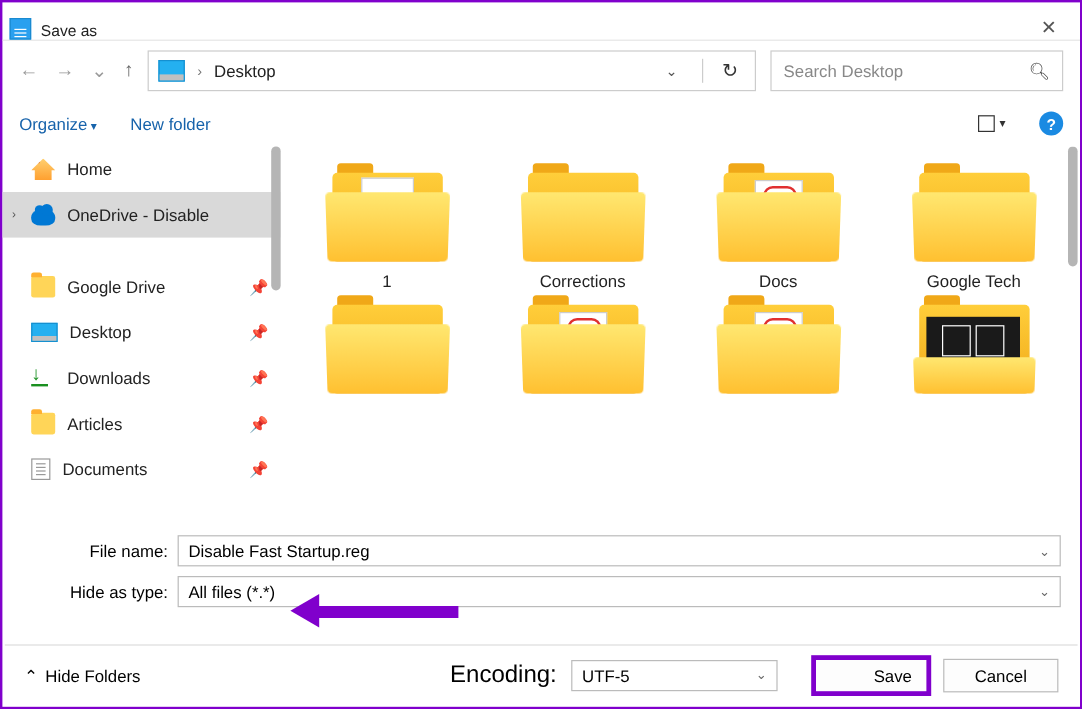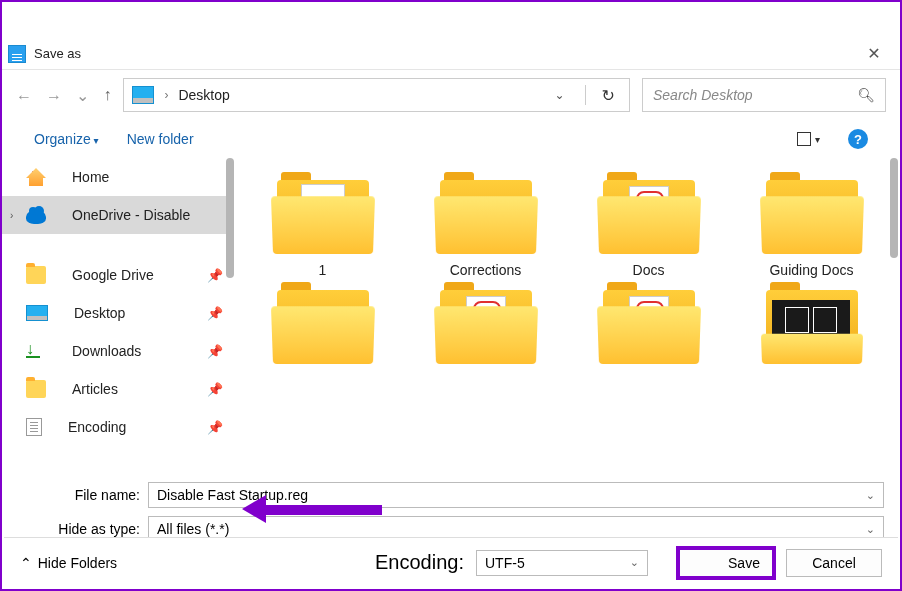--- a/index.html
+++ b/index.html
@@ -1,55 +1,55 @@
 <!DOCTYPE html>
 <html><head>
 <meta charset="utf-8">
 <style>
 * { box-sizing: border-box; margin: 0; padding: 0; font-family: 'Segoe UI', Tahoma, sans-serif; }
 body { background: #fff; width: 902px; height: 591px; border: 2px solid #8000cc; position: relative; overflow: hidden; }
 
 
-.titlebar { height: 32px; display: flex; align-items: center; padding: 0 6px; border-bottom: 1px solid #e5e5e5; margin-top: 36px; }
+.titlebar { height: 32px; display: flex; align-items: flex-end; padding: 0 6px; border-bottom: 1px solid #e5e5e5; }
 .titlebar .app-icon { width: 18px; height: 18px; background: #2aa0ef; border: 1px solid #1a8ad0; display: flex; align-items: center; margin-right: 8px; }
 .titlebar .app-icon::before { content:''; display:block; width:10px; height:1px; background:#fff; margin:1px 0 0 3px; box-shadow: 0 3px 0 #fff, 0 6px 0 #fff; }
 .titlebar .title { font-size: 13px; color: #222; flex: 1; }
 .titlebar .close { width: 40px; text-align: center; font-size: 16px; color: #555; }
 
 
 .navrow { height: 50px; display: flex; align-items: center; padding: 0 14px; gap: 12px; }
 .nav-arrows { display: flex; align-items: center; gap: 14px; color: #666; }
 .nav-arrows span { font-size: 16px; }
 .nav-arrows .disabled { color: #999; }
 .addrbar { flex: 1; height: 34px; border: 1px solid #ccc; display: flex; align-items: center; padding: 0 8px; gap: 10px; }
 .addrbar .drive-icon { width: 22px; height: 18px; background: #24b0f0; border: 1px solid #1590d0; position: relative; }
 .addrbar .drive-icon::after { content:''; position:absolute; bottom:0; left:0; right:0; height:5px; background:#c0c0c0; }
 .addrbar .crumb { font-size: 14px; color: #222; }
 .addrbar .spacer { flex: 1; }
 .addrbar .chev { color: #555; font-size: 12px; margin-right: 6px; }
 .addrbar .refresh { color: #333; font-size: 16px; padding: 0 6px; }
 .refresh-sep { border-left:1px solid #ccc; height:20px; margin-left:4px; padding-left:10px; display:flex; align-items:center; }
 .searchbox { width: 244px; height: 34px; border: 1px solid #ccc; display: flex; align-items: center; padding: 0 10px; color: #888; }
-.searchbox .ph { flex: 1; font-size: 14px; font-style: italic; }
+.searchbox .ph { flex: 1; font-size: 14px; }
 .searchbox .mag { color: #444; font-size: 14px; }
 
 
-.toolbar { height: 38px; display: flex; align-items: center; padding: 0 32px; gap: 28px; }
+.toolbar { height: 38px; display: flex; align-items: center; padding: 0 14px; gap: 28px; }
 .toolbar .link { color: #1763ab; font-size: 14px; }
 .toolbar .drop::after { content: ' ▾'; font-size: 10px; color:#1763ab; }
 .toolbar .tspace { flex: 1; }
 .toolbar .view { display:flex; align-items:center; gap:4px; color:#333; }
 .toolbar .view .sq { width:14px; height:14px; border:1.5px solid #333; }
 .toolbar .help { width:20px; height:20px; border-radius:50%; background:#1a8ae2; color:#fff; font-size:13px; display:flex; align-items:center; justify-content:center; font-weight:bold; }
 
 
 .main { display: flex; height: 316px; }
 .sidebar { width: 232px; position: relative; }
 .sidebar-scroll { position:absolute; right:0; top:0; width:8px; height:120px; background:#b5b5b5; border-radius:4px; }
-.sidebar .item { height: 38px; display: flex; align-items: center; padding: 0 10px 0 24px; gap: 26px; font-size: 14px; color: #222; }
+.sidebar .item { height: 38px; display: flex; align-items: center; padding: 0 10px 0 24px; gap: 10px; font-size: 14px; color: #222; }
 .sidebar .item.sel { background: #d9d9d9; }
 .sidebar .item .exp { position:absolute; left:8px; color:#555; font-size:10px; }
 .sidebar .item .pin { margin-left:auto; color:#888; font-size:13px; }
 .ic { width:20px; height:18px; display:inline-block; position:relative; }
 .ic-home { background: linear-gradient(#ffd070,#ffa030); clip-path: polygon(50% 0, 100% 55%, 85% 55%, 85% 100%, 15% 100%, 15% 55%, 0 55%); }
 .ic-home::after { content:''; position:absolute; top:-2px; left:4px; width:3px; height:6px; background:#d06020; }
 .ic-cloud { background:#0078d4; border-radius: 50% 50% 40% 40%; height:14px; margin-top:3px; }
 .ic-cloud::before { content:''; position:absolute; width:8px; height:8px; background:#0078d4; border-radius:50%; top:-3px; left:3px; }
 .ic-cloud::after { content:''; position:absolute; width:10px; height:10px; background:#0078d4; border-radius:50%; top:-4px; right:2px; }
 .ic-folder { background:#ffd558; border-radius:2px; }
@@ -167,21 +167,21 @@
       <span>Downloads</span>
       <span class="pin">📌</span>
     </div>
     <div class="item">
       <span class="ic ic-folder"></span>
       <span>Articles</span>
       <span class="pin">📌</span>
     </div>
     <div class="item">
       <span class="ic ic-doc"></span>
-      <span>Encoding</span>
+      <span>Documents</span>
       <span class="pin">📌</span>
     </div>
     <div class="sidebar-scroll"></div>
   </div>
 
   <div class="content">
     <div class="grid" id="grid">
         <div class="fcell">
           <div class="bigfolder">
             <div class="bf-tab"></div>
@@ -207,21 +207,21 @@
             <div class="bf-front"></div>
           </div>
           <div class="fname">Docs</div>
         </div>
         <div class="fcell">
           <div class="bigfolder">
             <div class="bf-tab"></div>
             <div class="bf-back"></div>
             <div class="bf-front"></div>
           </div>
-          <div class="fname">Guiding Docs</div>
+          <div class="fname">Google Tech</div>
         </div>
         <div class="fcell">
           <div class="bigfolder">
             <div class="bf-tab"></div>
             <div class="bf-back"></div>
             <div class="bf-front"></div>
           </div>
           <div class="fname"></div>
         </div>
         <div class="fcell">

